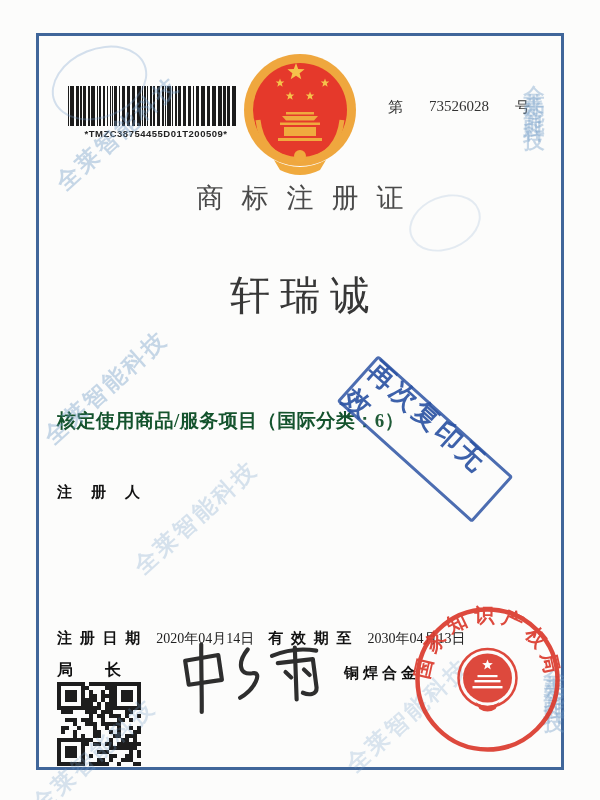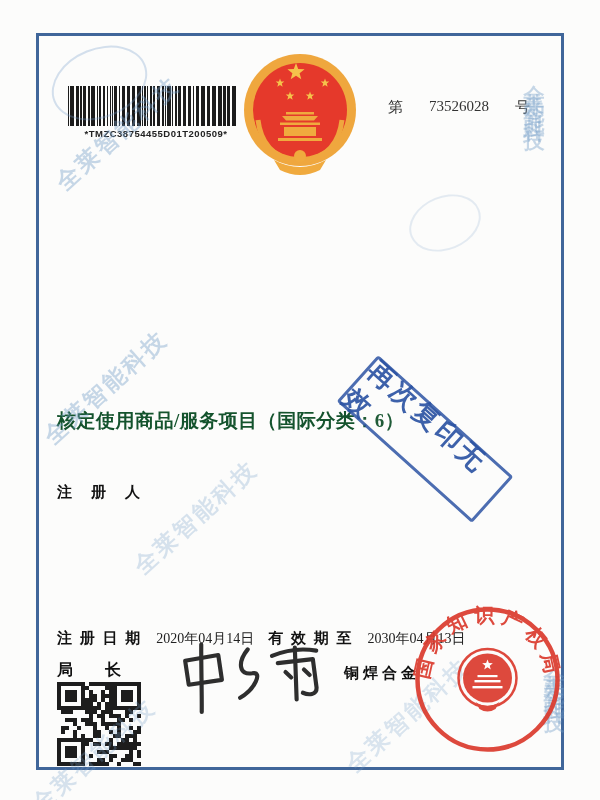--- a/index.html
+++ b/index.html
@@ -108,20 +108,22 @@
       <rect x="40" y="70.5" width="40" height="2.5"></rect>
       <rect x="44" y="75" width="32" height="9"></rect>
       <rect x="38" y="86" width="44" height="3"></rect>
       <circle cx="60" cy="104" r="6"></circle>
       <path d="M34,108 Q60,122 86,108 L80,118 Q60,128 40,118 Z"></path>
     </g>
     <path d="M18,68 Q22,102 54,109" stroke="#efa73e" stroke-width="5" fill="none"></path>
     <path d="M102,68 Q98,102 66,109" stroke="#efa73e" stroke-width="5" fill="none"></path>
   </svg>
 
+  <div class="title">商标注册证</div>
+  <div class="tm-name">轩瑞诚</div>
 
   <div class="goods-heading">核定使用商品/服务项目（国际分类：6）</div>
 
   <div class="row registrant-row">
     <span class="lbl">注　册　人</span>
   </div>
 
 
   <div class="row dates-row">
     <span class="lbl">注 册 日 期</span>

